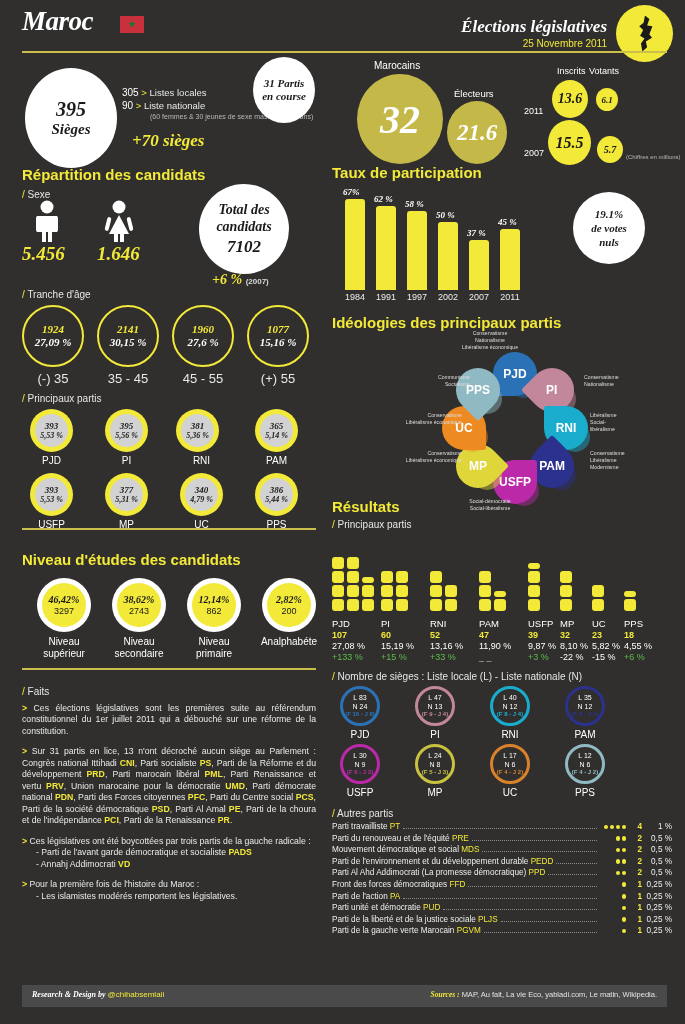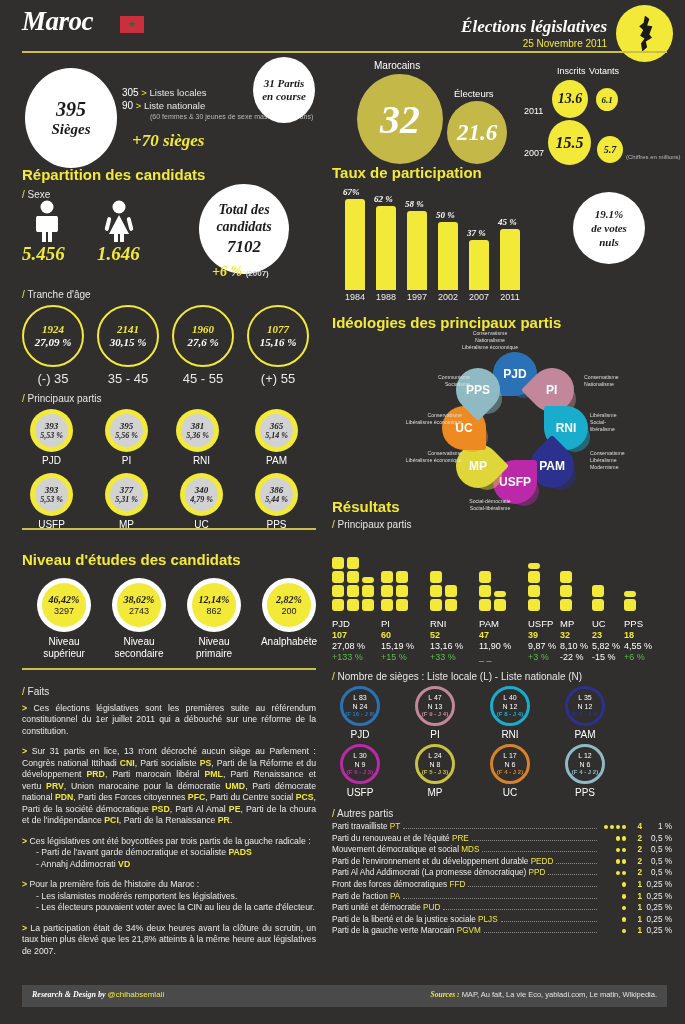--- a/index.html
+++ b/index.html
@@ -75,21 +75,21 @@
   #fig-m, #fig-f { position:absolute; }
   #num-m { position:absolute; left:22px; top:243px; font-family:"Liberation Serif",serif;
      font-weight:bold; font-style:italic; font-size:19px; color:#f2e938; }
   #num-f { position:absolute; left:97px; top:243px; font-family:"Liberation Serif",serif;
      font-weight:bold; font-style:italic; font-size:19px; color:#f2e938; }
   #tot-circle { position:absolute; left:199px; top:184px; width:90px; height:90px; border-radius:50%;
      background:#fff; color:#1a1a1a; display:flex; flex-direction:column; align-items:center;
      justify-content:center; font-family:"Liberation Serif",serif; font-weight:bold; font-style:italic;
      font-size:14px; line-height:1.25; text-align:center; }
   #tot-circle .big { font-size:17px; }
-  #tot-pct { position:absolute; left:212px; top:264px; font-family:"Liberation Serif",serif;
+  #tot-pct { position:absolute; left:212px; top:272px; font-family:"Liberation Serif",serif;
      font-weight:bold; font-style:italic; font-size:14px; color:#f2e938; }
   #tot-pct small { font-size:8px; color:#d8d8d8; font-style:normal; font-family:"Liberation Sans",sans-serif; }
 
   
   .ring { position:absolute; width:62px; height:62px; border-radius:50%;
      border:2.5px solid #f2e938; display:flex; flex-direction:column; align-items:center;
      justify-content:center; font-family:"Liberation Serif",serif; font-weight:bold; font-style:italic;
      line-height:1.2; }
   .ring .v { color:#f2e938; font-size:11px; }
   .ring .p { color:#fff; font-size:11px; }
@@ -382,33 +382,32 @@
     <div class="e-lbl" style="left: 247px; top: 636px;">Analphabéte</div>
   </div>
 <div class="divider" style="left:22px; top:668px; width:294px;"></div>
 
 <div id="facts">
   <div class="t"><span class="sl">/</span> Faits</div>
   <div id="facts-body">
       <div class="fact"><span class="g">&gt;</span> Ces élections législatives sont les premières suite au référendum constitutionnel du 1er juillet 2011 qui a débouché sur une réforme de la constitution.</div>
       <div class="fact"><span class="g">&gt;</span> Sur 31 partis en lice, 13 n'ont décroché aucun siège au Parlement : Congrès national Ittihadi <span class="g">CNI</span>, Parti socialiste <span class="g">PS</span>, Parti de la Réforme et du développement <span class="g">PRD</span>, Parti marocain libéral <span class="g">PML</span>, Parti Renaissance et vertu <span class="g">PRV</span>, Union marocaine pour la démocratie <span class="g">UMD</span>, Parti démocrate national <span class="g">PDN</span>, Parti des Forces citoyennes <span class="g">PFC</span>, Parti du Centre social <span class="g">PCS</span>, Parti de la société démocratique <span class="g">PSD</span>, Parti Al Amal <span class="g">PE</span>, Parti de la choura et de l'indépendance <span class="g">PCI</span>, Parti de la Renaissance <span class="g">PR</span>.</div>
       <div class="fact"><span class="g">&gt;</span> Ces législatives ont été boycottées par trois partis de la gauche radicale :<span class="sub">- Parti de l'avant garde démocratique et socialiste <span class="g">PADS</span></span><span class="sub">- Annahj Addimocrati <span class="g">VD</span></span></div>
-      <div class="fact"><span class="g">&gt;</span> Pour la première fois de l'histoire du Maroc :<span class="sub">- Les islamistes modérés remportent les législatives.</span><span class="sub">- Les électeurs pouvaient voter avec la CIN au lieu de la carte d'électeur.</span></div>
-      <div class="fact"><span class="g">&gt;</span> La participation était de 34% deux heures avant la clôture du scrutin, un taux bien plus élevé que les 21,8% atteints à la même heure aux législatives de 2007.</div>
+      <div class="fact"><span class="g">&gt;</span> Pour la première fois de l'histoire du Maroc :<span class="sub">- Les islamistes modérés remportent les législatives.</span></div>
     </div>
 </div>
 
 <div class="sect-title" style="left:332px; top:164px;">Taux de participation</div>
 <div id="bars">
     <div class="bar" style="left: 0px; height: 91px;"></div>
     <div class="bar-v" style="left: -2px; top: -5px;">67%</div>
     <div class="bar-x" style="left: -5px;">1984</div>
     <div class="bar" style="left: 31px; height: 84px;"></div>
     <div class="bar-v" style="left: 29px; top: 2px;">62 %</div>
-    <div class="bar-x" style="left: 26px;">1988</div>
+    <div class="bar-x" style="left: 26px;">1991</div>
     <div class="bar" style="left: 62px; height: 79px;"></div>
     <div class="bar-v" style="left: 60px; top: 7px;">58 %</div>
     <div class="bar-x" style="left: 57px;">1997</div>
     <div class="bar" style="left: 93px; height: 68px;"></div>
     <div class="bar-v" style="left: 91px; top: 18px;">50 %</div>
     <div class="bar-x" style="left: 88px;">2002</div>
     <div class="bar" style="left: 124px; height: 50px;"></div>
     <div class="bar-v" style="left: 122px; top: 36px;">37 %</div>
     <div class="bar-x" style="left: 119px;">2007</div>
     <div class="bar" style="left: 155px; height: 61px;"></div>

